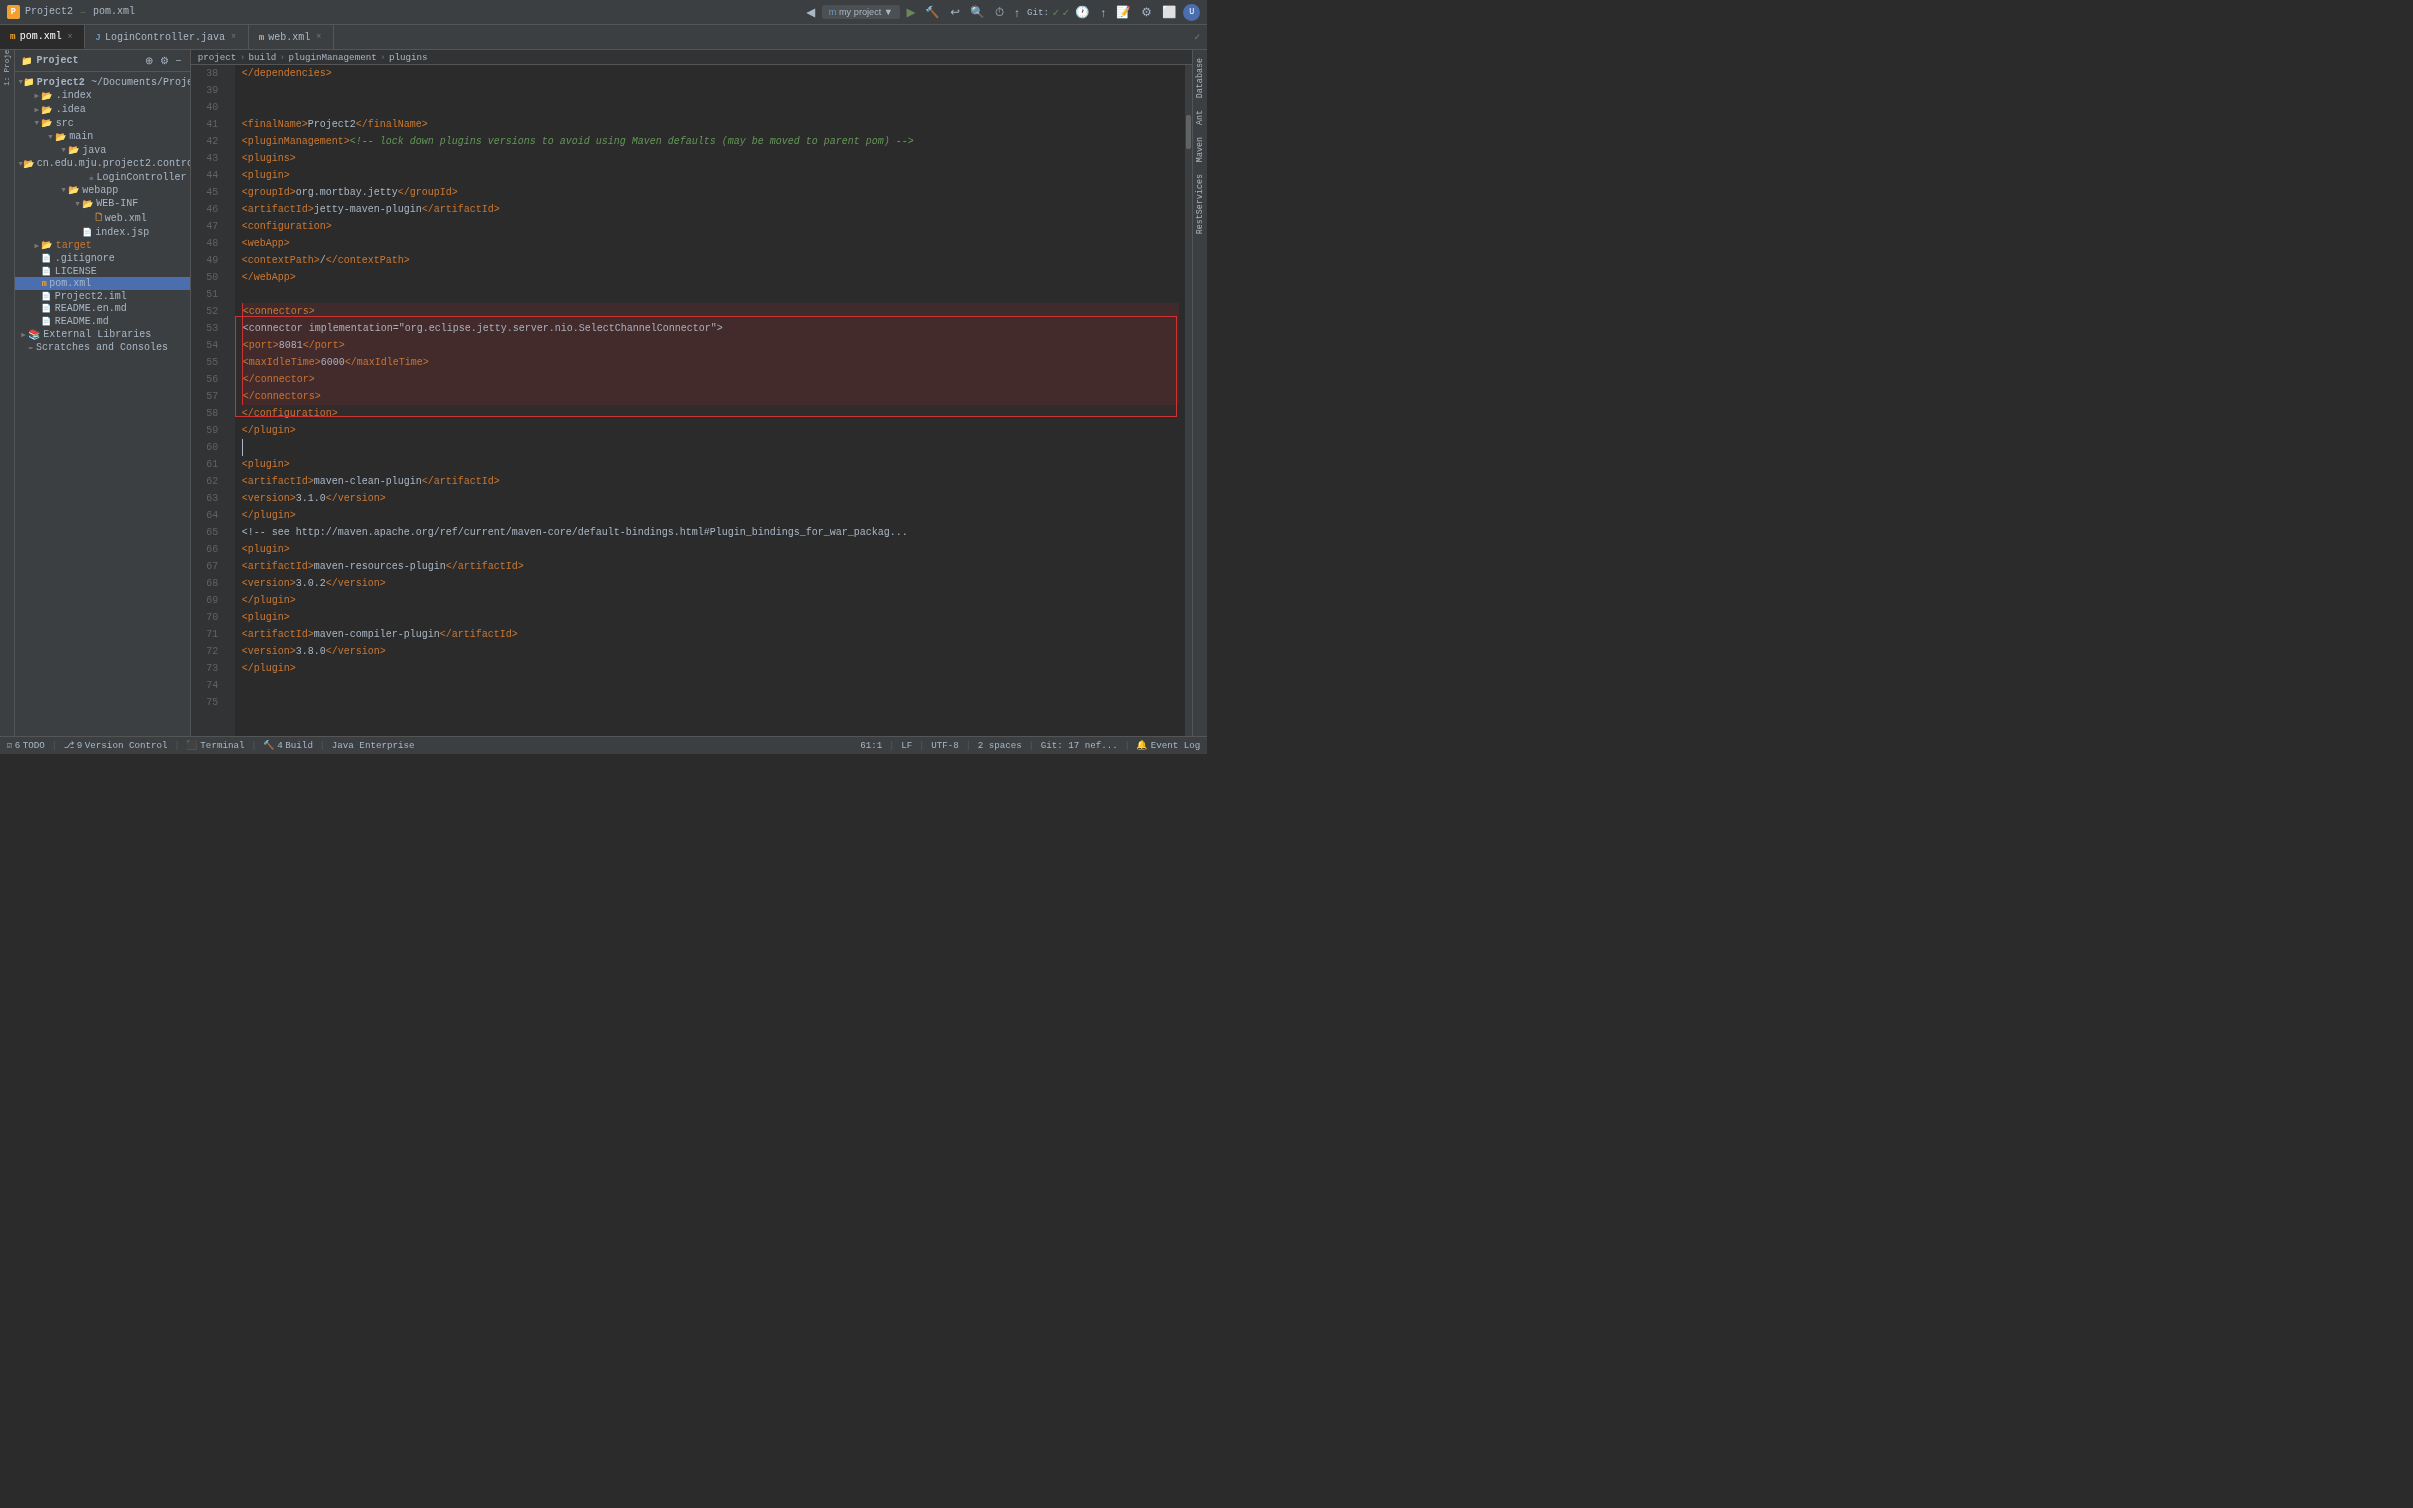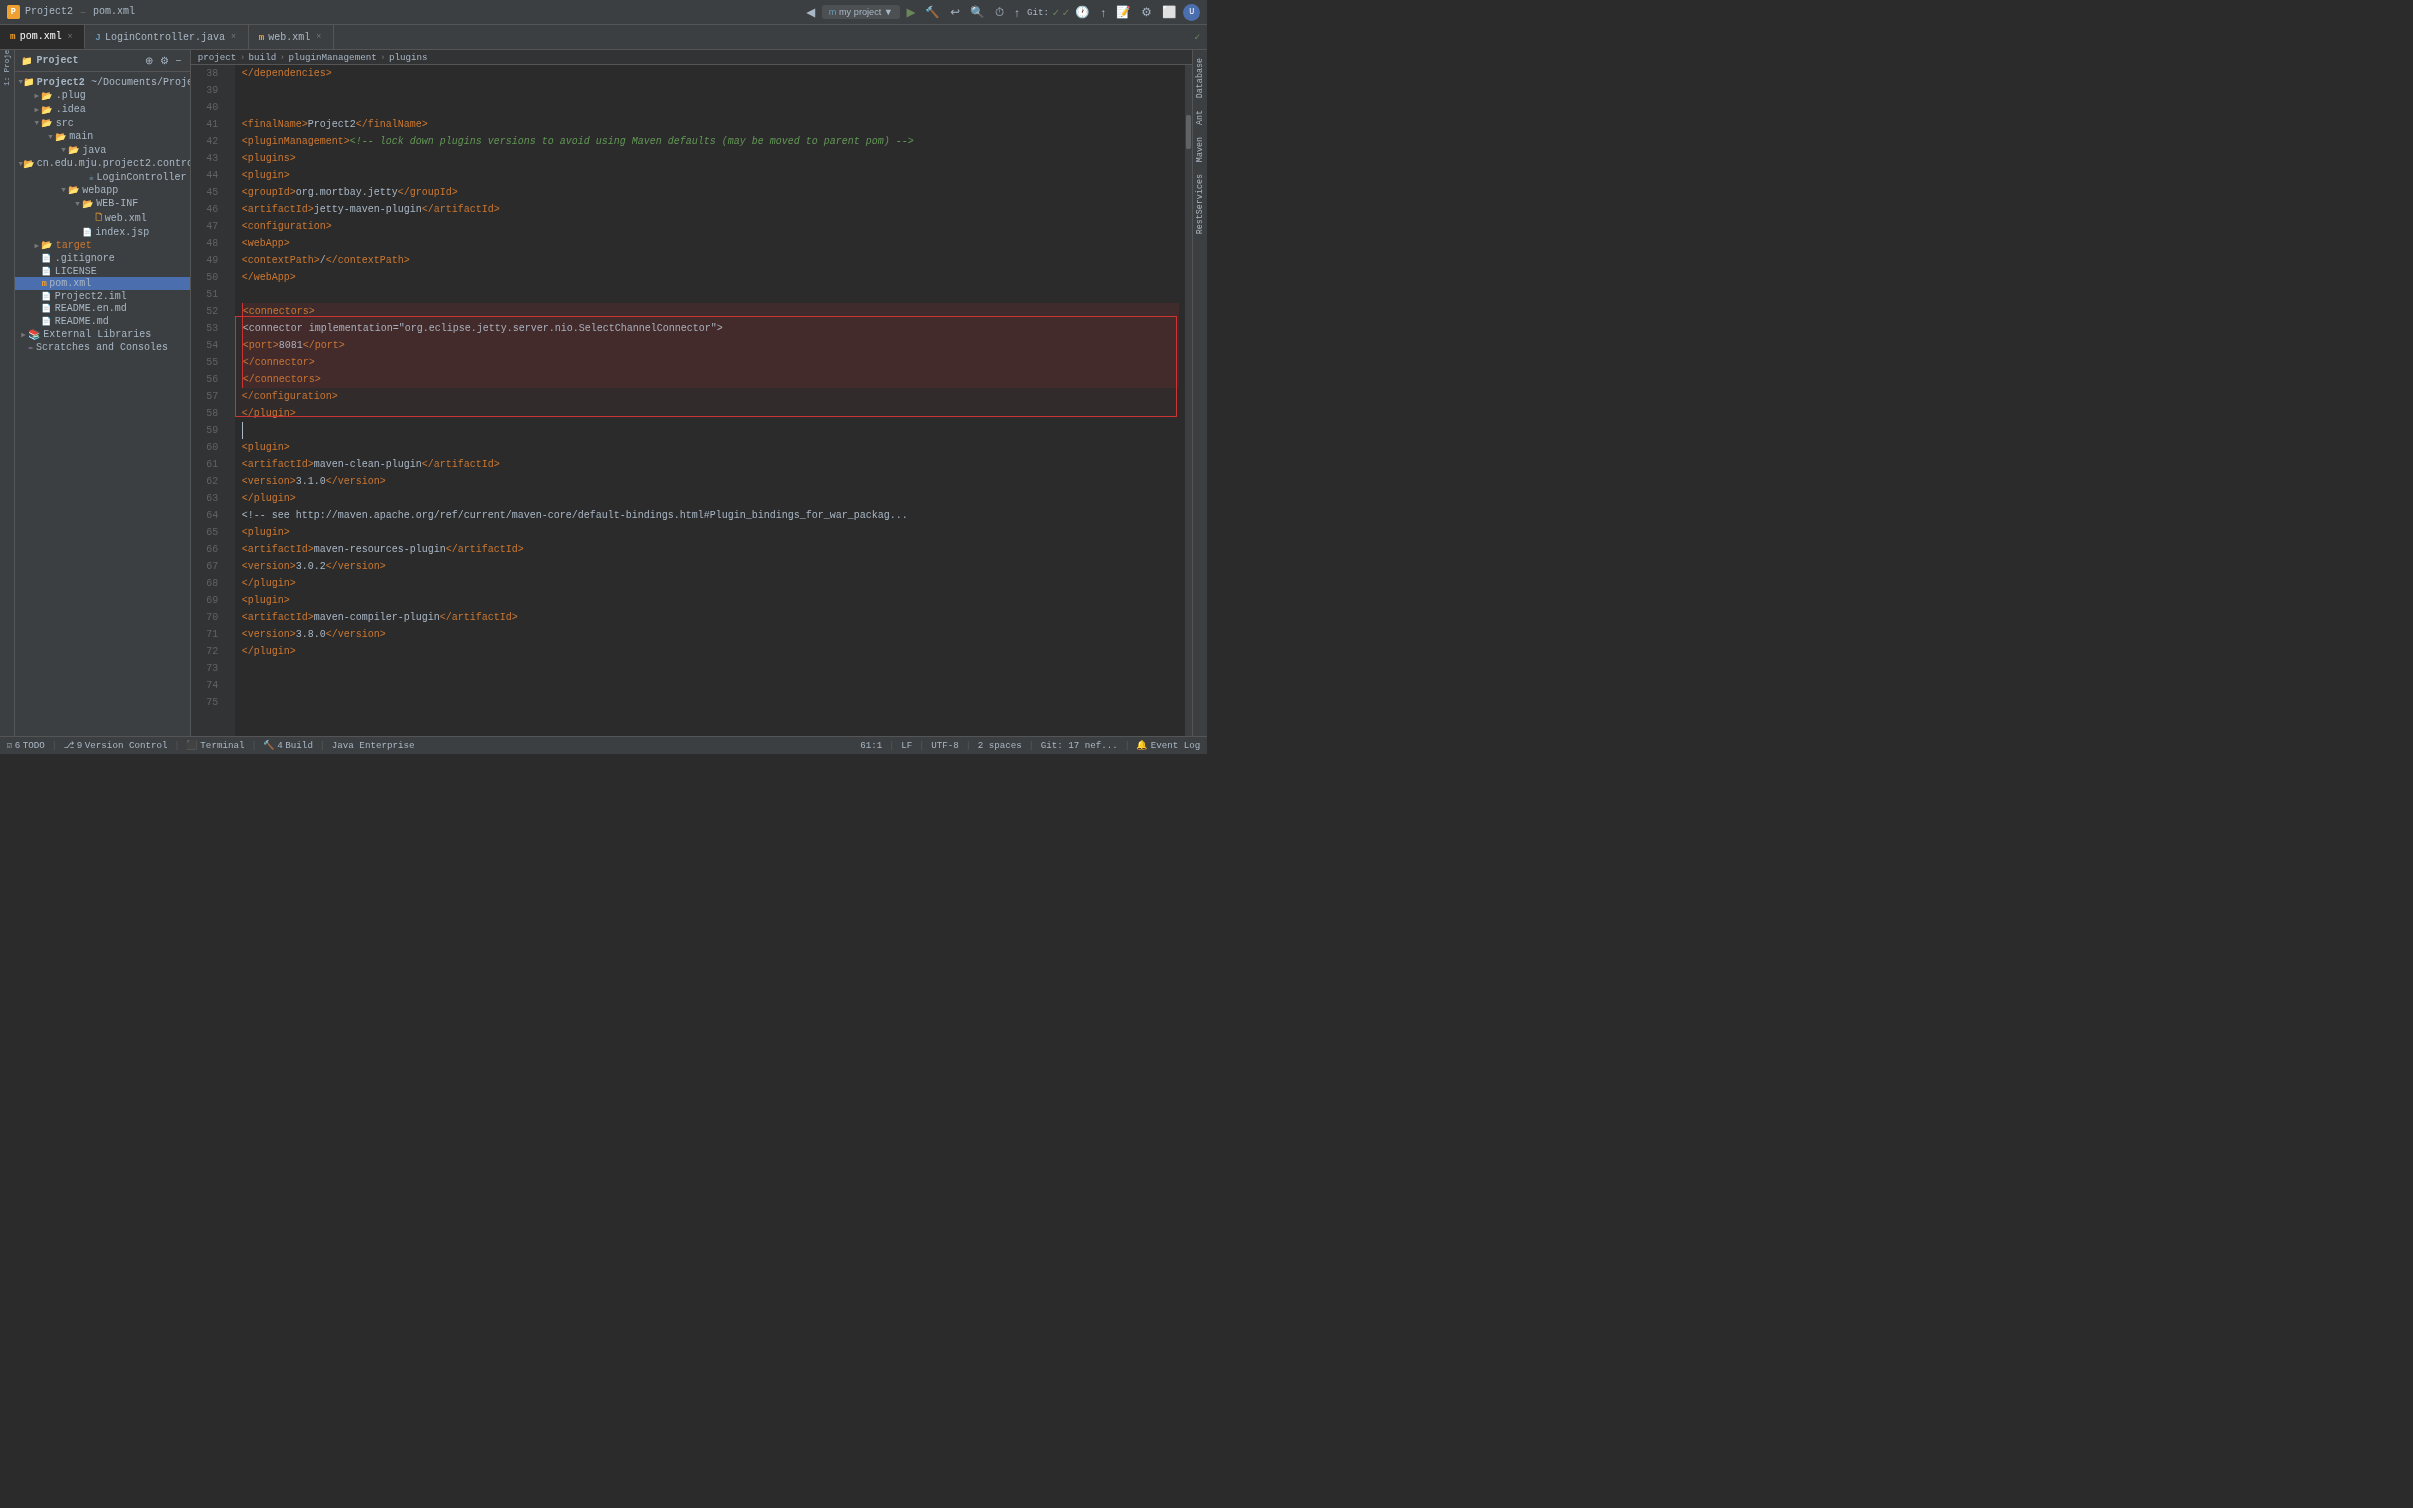--- a/index.html
+++ b/index.html
@@ -415,21 +415,21 @@
         <span class="tree-indent" style="width:0px"></span>
         <span class="tree-arrow open"></span>
         <span class="folder-icon">📁</span>
         <span><b>Project2</b> ~/Documents/Project2</span>
       </div>
 
       <div class="tree-item">
         <span class="tree-indent" style="width:13.4px"></span>
         <span class="tree-arrow closed"></span>
         <span class="folder-icon">📂</span>
-        <span>.plug</span>
+        <span>.index</span>
       </div>
 
       <div class="tree-item">
         <span class="tree-indent" style="width:13.4px"></span>
         <span class="tree-arrow closed"></span>
         <span class="folder-icon">📂</span>
         <span>.idea</span>
       </div>
 
       <div class="tree-item">
@@ -703,20 +703,23 @@
           <div class="code-line" style="background: rgba(180, 50, 50, 0.15); border-left: 1.7px solid rgb(204, 51, 51);">
             <span>                        <span class="xml-bracket">&lt;connectors</span><span class="xml-bracket">&gt;</span></span>
           </div>
           <div class="code-line" style="background: rgba(180, 50, 50, 0.15); border-left: 1.7px solid rgb(204, 51, 51); text-align: right;">
             <span>                            &lt;connector implementation="org.eclipse.jetty.server.nio.SelectChannelConnector"&gt;</span>
           </div>
           <div class="code-line" style="background: rgba(180, 50, 50, 0.15); border-left: 1.7px solid rgb(204, 51, 51);">
             <span>                                <span class="xml-bracket">&lt;port</span><span class="xml-bracket">&gt;</span>8081<span class="xml-bracket">&lt;/port</span><span class="xml-bracket">&gt;</span></span>
           </div>
           <div class="code-line" style="background: rgba(180, 50, 50, 0.15); border-left: 1.7px solid rgb(204, 51, 51);">
+            <span>                                <span class="xml-bracket">&lt;maxIdleTime</span><span class="xml-bracket">&gt;</span>6000<span class="xml-bracket">&lt;/maxIdleTime</span><span class="xml-bracket">&gt;</span></span>
+          </div>
+          <div class="code-line" style="background: rgba(180, 50, 50, 0.15); border-left: 1.7px solid rgb(204, 51, 51);">
             <span>                            <span class="xml-bracket">&lt;/connector</span><span class="xml-bracket">&gt;</span></span>
           </div>
           <div class="code-line" style="background: rgba(180, 50, 50, 0.15); border-left: 1.7px solid rgb(204, 51, 51);">
             <span>                        <span class="xml-bracket">&lt;/connectors</span><span class="xml-bracket">&gt;</span></span>
           </div>
           <div class="code-line">
             <span>                    <span class="xml-bracket">&lt;/configuration</span><span class="xml-bracket">&gt;</span></span>
           </div>
           <div class="code-line">
             <span>                <span class="xml-bracket">&lt;/plugin</span><span class="xml-bracket">&gt;</span></span>

